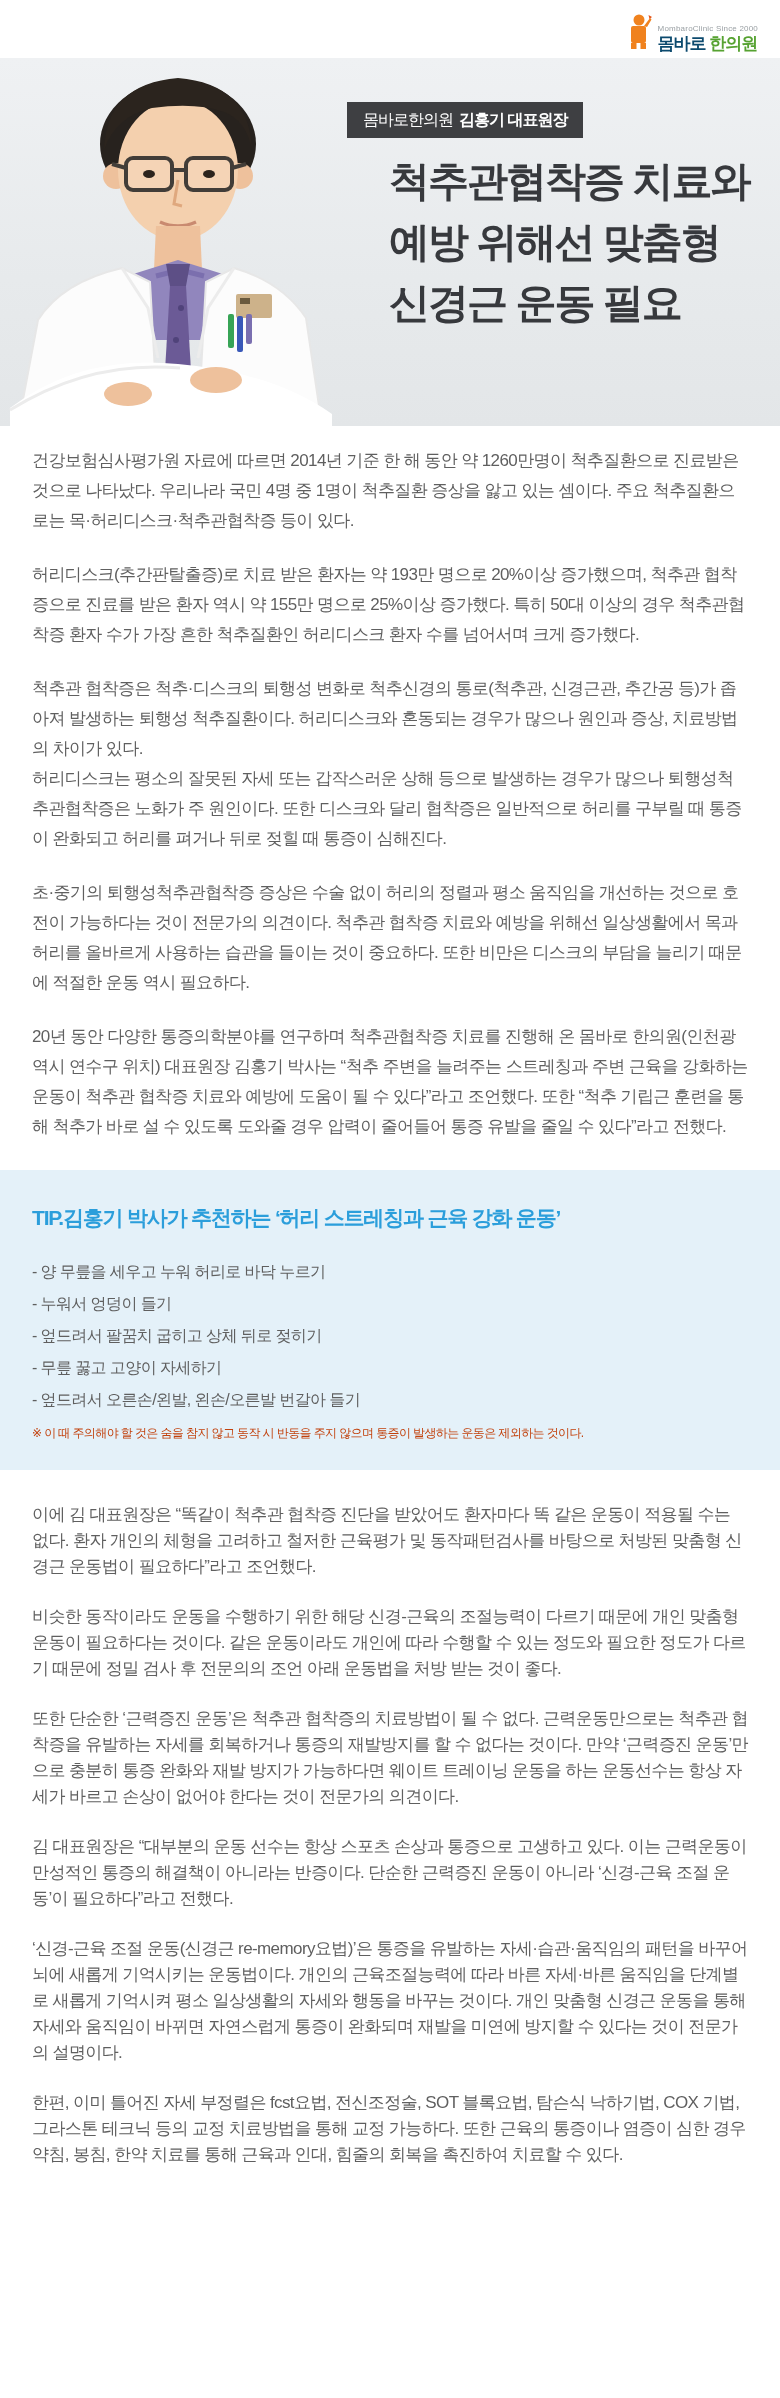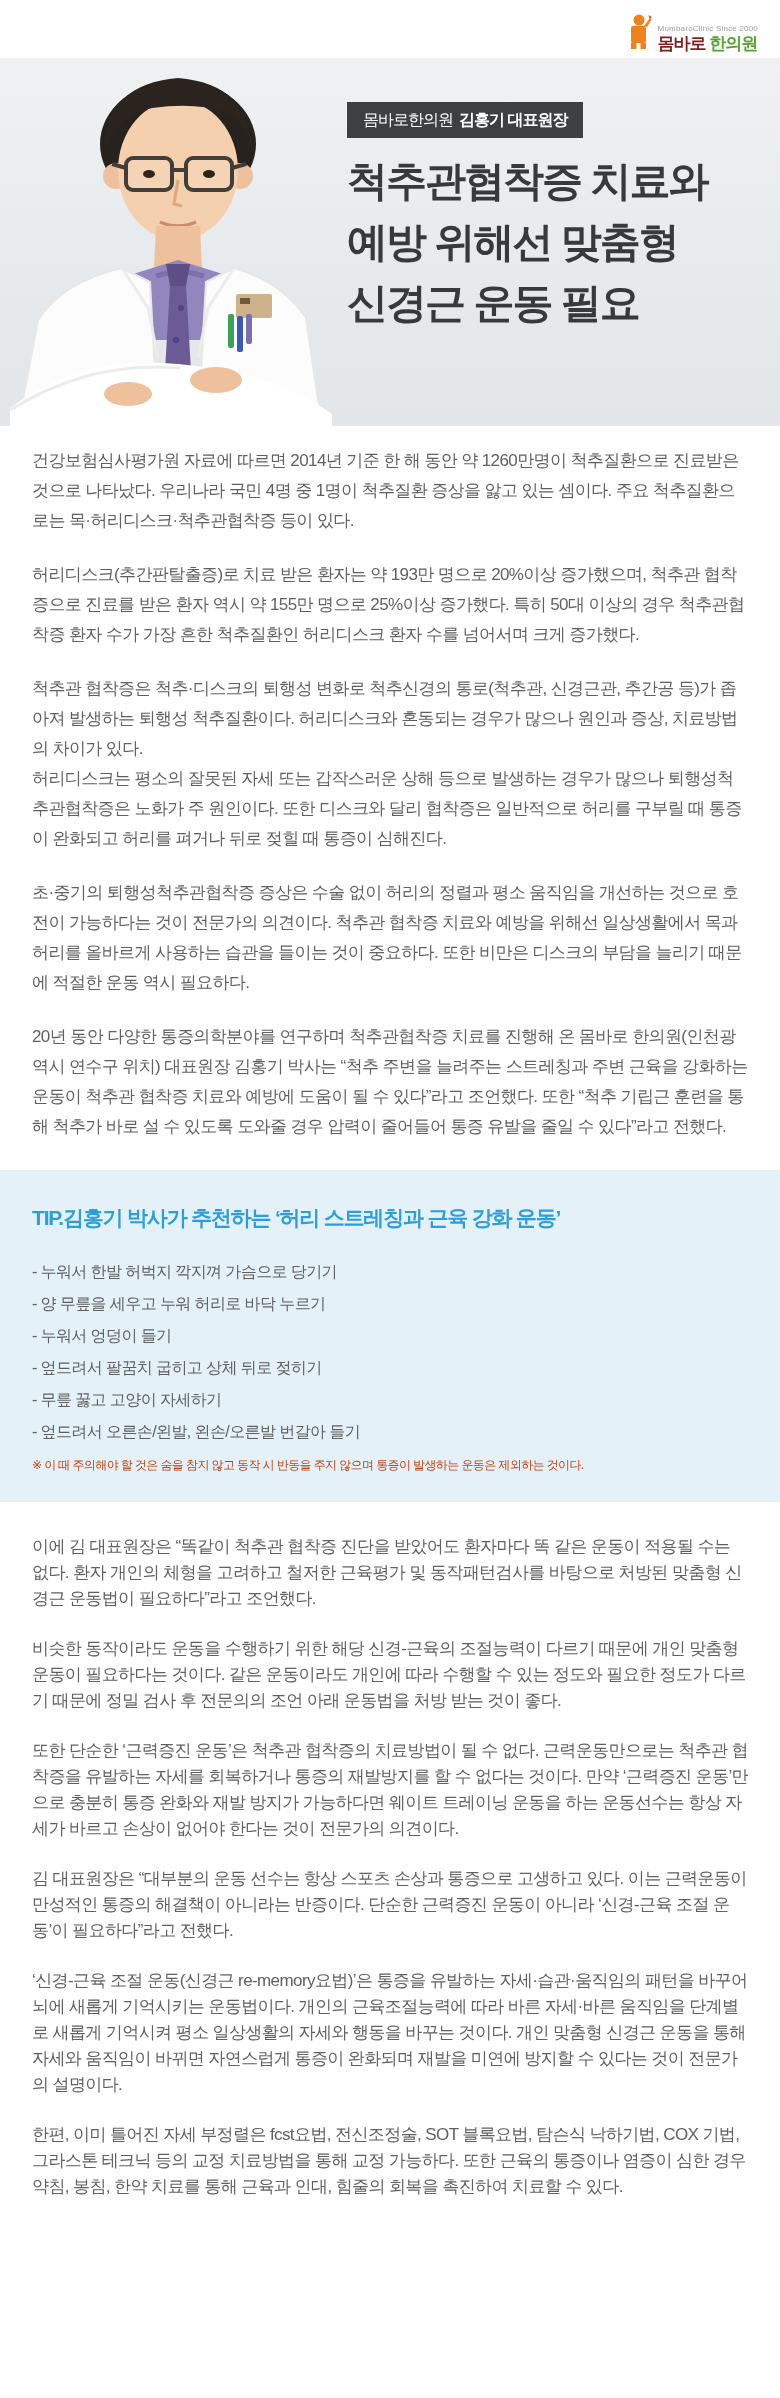--- a/index.html
+++ b/index.html
@@ -13,41 +13,41 @@
 
   
   .topbar { height:58px; background:#fff; position:relative;padding-left:22px; }
   .clinic-logo {
     position:absolute; right:22px; top:12px;
     display:flex; align-items:flex-end; gap:6px; cursor:pointer;
   }
   .clinic-logo-text { display:flex; flex-direction:column; line-height:1.1; }
   .clinic-logo-small { font-size:8px; color:#9aa0a4; letter-spacing:.2px; margin-bottom:2px; }
   .clinic-logo-main { font-size:17px; font-weight:bold; letter-spacing:-1px; }
-  .clinic-logo-main .orange { color:#7f1d1d;text-align:center; }
+  .clinic-logo-main .orange { color:#0c4a6e;text-align:center; }
   .clinic-logo-main .green  { color:#56a231; }
 
   
   .header {
     position:relative; height:368px;
     background:linear-gradient(180deg,#eff1f3 0%,#e7eaec 60%,#e3e6e8 100%);
     overflow:hidden;
     text-decoration:underline;
   }
   .portrait { position:absolute; left:0; bottom:0; width:340px; height:368px; }
   .header-text { position:absolute; left:347px; top:44px; width:410px; }
   .header-badge {
     display:inline-flex; align-items:center; gap:6px;
     background:#3e3f42; color:#fff; height:36px; padding:0 16px;
     font-size:16px; letter-spacing:-1px; white-space:nowrap;
   }
   .header-badge .bold { font-weight:bold; }
   .header-title {
     margin-top:13px; font-size:41px; font-weight:800; line-height:61px;
-    color:#37393d; letter-spacing:-2px;
+    color:#37393d; letter-spacing:-2px;margin-left:42px;
   }
 
   
   .article { padding:0 32px; }
   .article .para {
     font-size:17px; line-height:30px; letter-spacing:-0.6px;
     color:#5f5f5f; margin-bottom:24px; white-space:pre-line;
   }
   .article .para.first { margin-top:20px; }
   .article .para.last { margin-bottom:16px; }
@@ -158,21 +158,20 @@
     <div class="para first">건강보험심사평가원 자료에 따르면 2014년 기준 한 해 동안 약 1260만명이 척추질환으로 진료받은 것으로 나타났다. 우리나라 국민 4명 중 1명이 척추질환 증상을 앓고 있는 셈이다. 주요 척추질환으로는 목·허리디스크·척추관협착증 등이 있다.</div>
     <div class="para">허리디스크(추간판탈출증)로 치료 받은 환자는 약 193만 명으로 20%이상 증가했으며, 척추관 협착증으로 진료를 받은 환자 역시 약 155만 명으로 25%이상 증가했다. 특히 50대 이상의 경우 척추관협착증 환자 수가 가장 흔한 척추질환인 허리디스크 환자 수를 넘어서며 크게 증가했다.</div>
     <div class="para">척추관 협착증은 척추·디스크의 퇴행성 변화로 척추신경의 통로(척추관, 신경근관, 추간공 등)가 좁아져 발생하는 퇴행성 척추질환이다. 허리디스크와 혼동되는 경우가 많으나 원인과 증상, 치료방법의 차이가 있다.
 허리디스크는 평소의 잘못된 자세 또는 갑작스러운 상해 등으로 발생하는 경우가 많으나 퇴행성척추관협착증은 노화가 주 원인이다. 또한 디스크와 달리 협착증은 일반적으로 허리를 구부릴 때 통증이 완화되고 허리를 펴거나 뒤로 젖힐 때 통증이 심해진다.</div>
     <div class="para">초·중기의 퇴행성척추관협착증 증상은 수술 없이 허리의 정렬과 평소 움직임을 개선하는 것으로 호전이 가능하다는 것이 전문가의 의견이다. 척추관 협착증 치료와 예방을 위해선 일상생활에서 목과 허리를 올바르게 사용하는 습관을 들이는 것이 중요하다. 또한 비만은 디스크의 부담을 늘리기 때문에 적절한 운동 역시 필요하다.</div>
     <div class="para last">20년 동안 다양한 통증의학분야를 연구하며 척추관협착증 치료를 진행해 온 몸바로 한의원(인천광역시 연수구 위치) 대표원장 김홍기 박사는 “척추 주변을 늘려주는 스트레칭과 주변 근육을 강화하는 운동이 척추관 협착증 치료와 예방에 도움이 될 수 있다”라고 조언했다. 또한 “척추 기립근 훈련을 통해 척추가 바로 설 수 있도록 도와줄 경우 압력이 줄어들어 통증 유발을 줄일 수 있다”라고 전했다.</div>
   </div>
 
   <div class="tipbox">
     <div class="tip-heading">TIP.김홍기 박사가 추천하는 ‘허리 스트레칭과 근육 강화 운동’</div>
-    <div class="tip-item">- 누워서 한발 허벅지 깍지껴 가슴으로 당기기</div>
     <div class="tip-item">- 양 무릎을 세우고 누워 허리로 바닥 누르기</div>
     <div class="tip-item">- 누워서 엉덩이 들기</div>
     <div class="tip-item">- 엎드려서 팔꿈치 굽히고 상체 뒤로 젖히기</div>
     <div class="tip-item">- 무릎 꿇고 고양이 자세하기</div>
     <div class="tip-item">- 엎드려서 오른손/왼발, 왼손/오른발 번갈아 들기</div>
     <div class="tip-note">※ 이 때 주의해야 할 것은 숨을 참지 않고 동작 시 반동을 주지 않으며 통증이 발생하는 운동은 제외하는 것이다.</div>
   </div>
 
   <div class="article2">
     <div class="para">이에 김 대표원장은 “똑같이 척추관 협착증 진단을 받았어도 환자마다 똑 같은 운동이 적용될 수는 없다. 환자 개인의 체형을 고려하고 철저한 근육평가 및 동작패턴검사를 바탕으로 처방된 맞춤형 신경근 운동법이 필요하다”라고 조언했다.</div>

